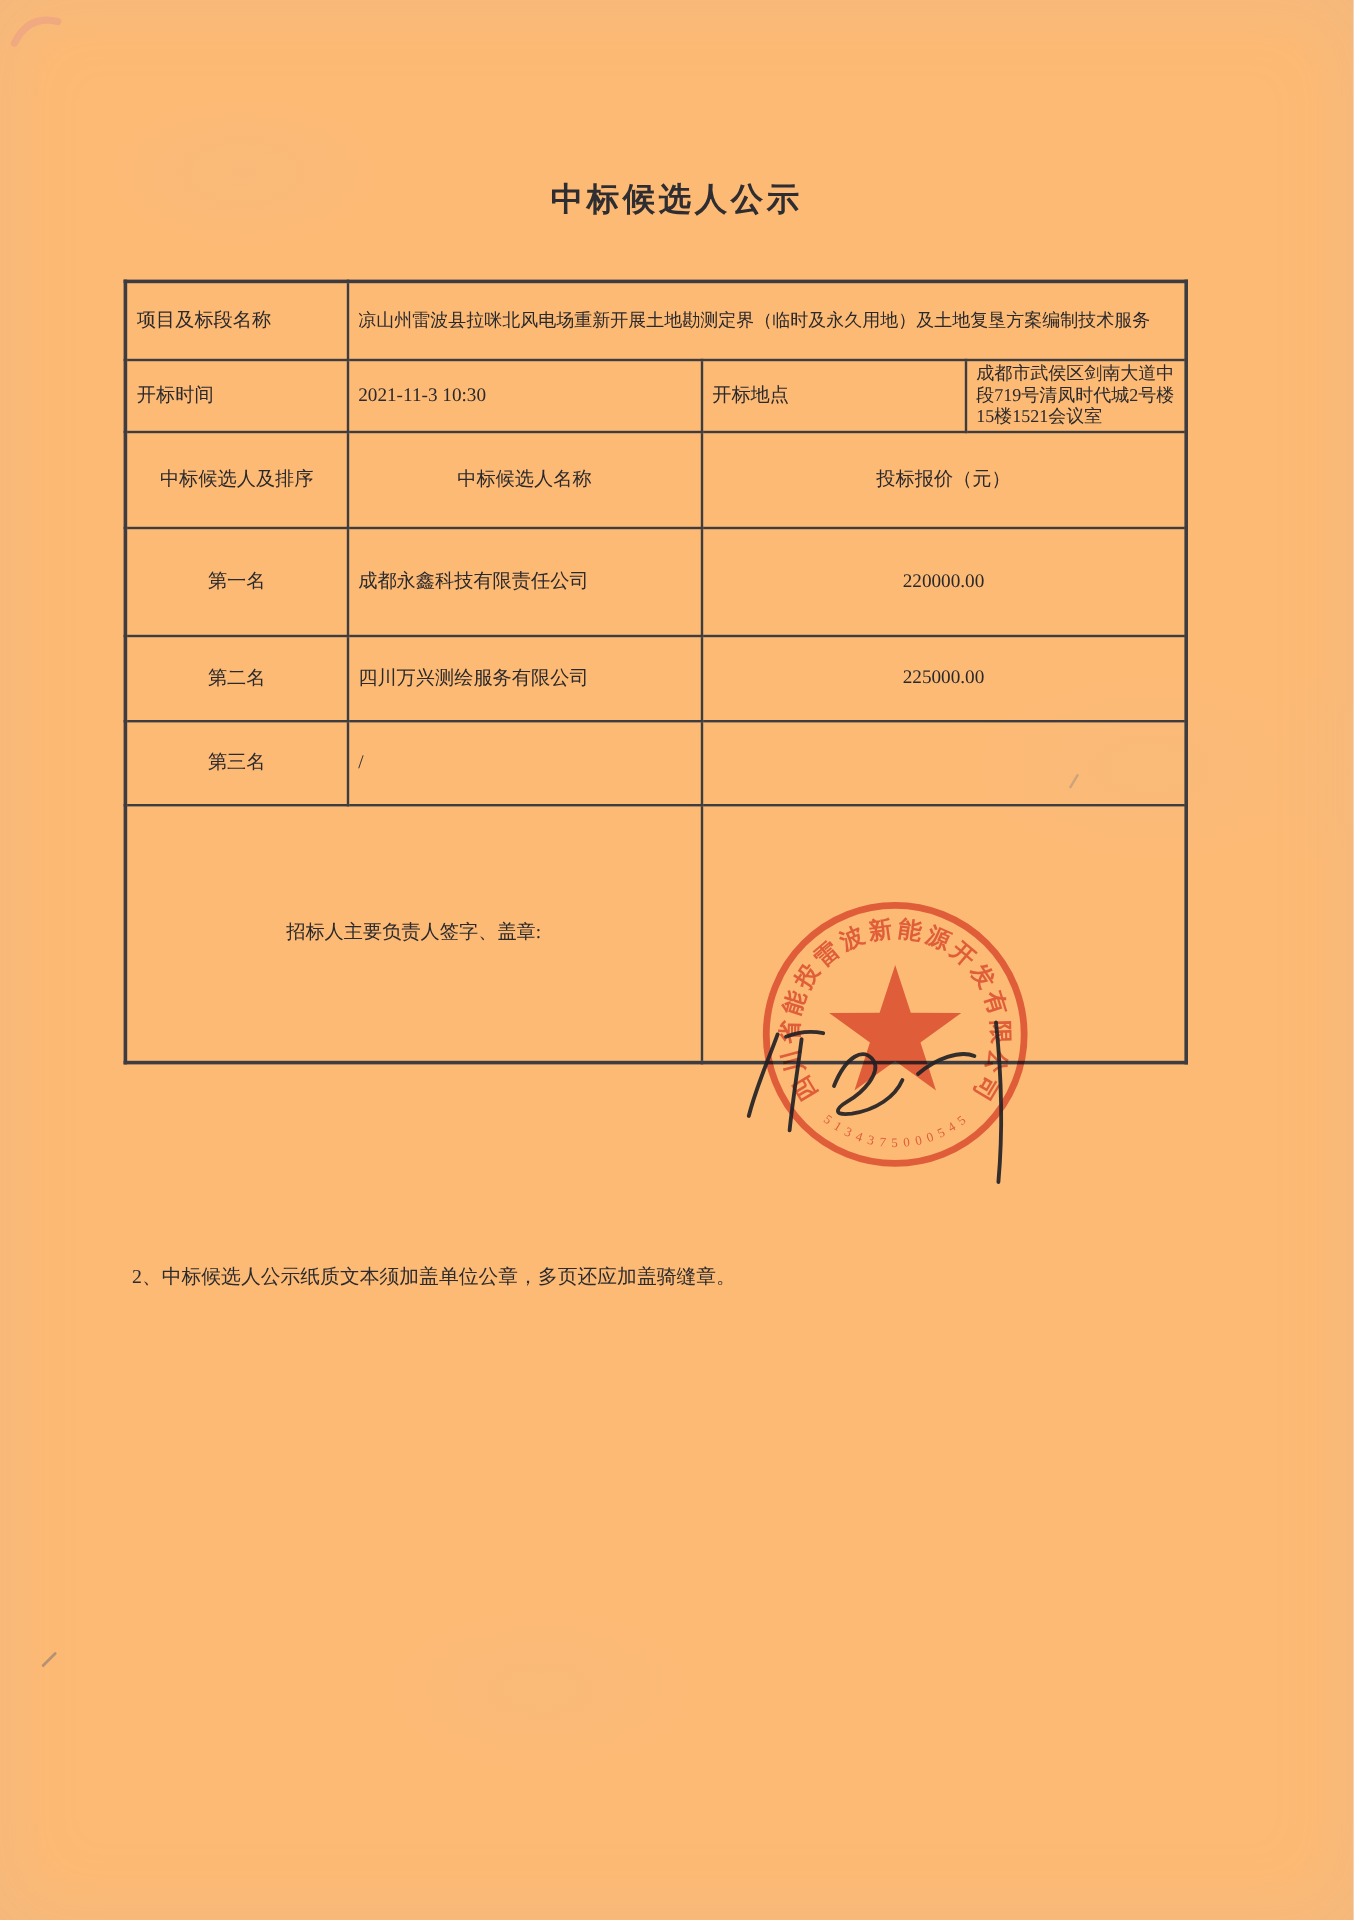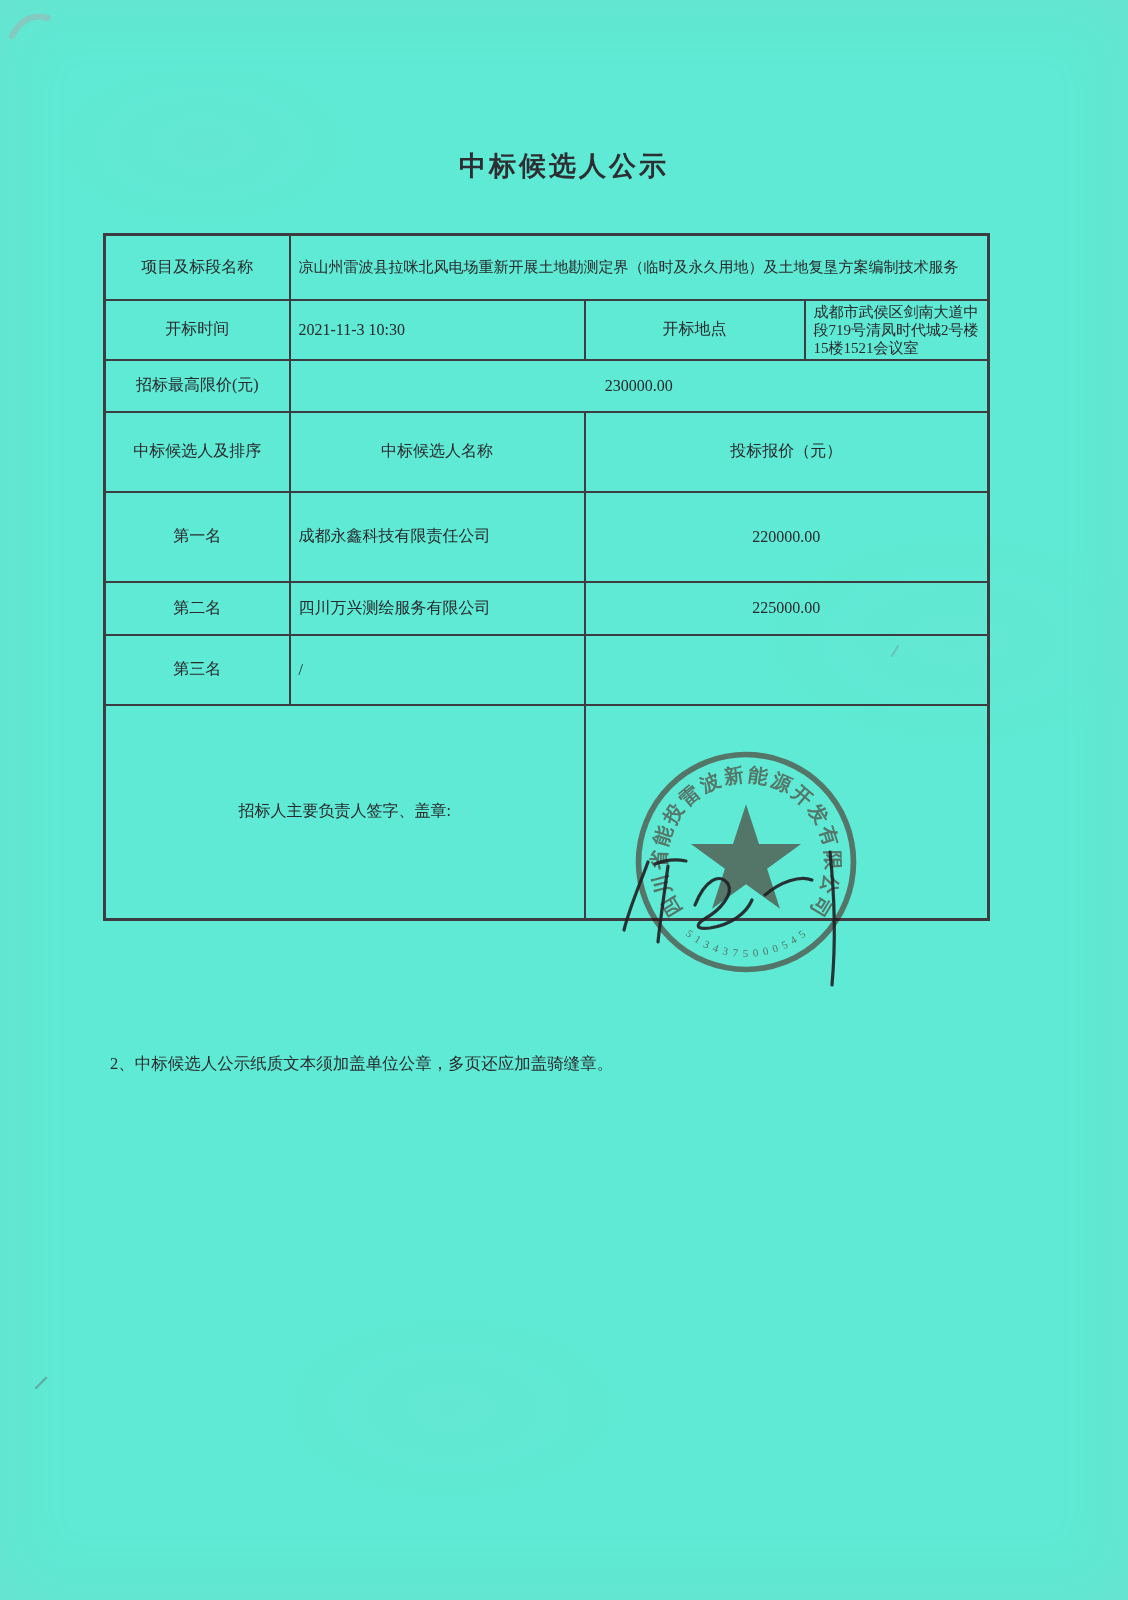--- a/index.html
+++ b/index.html
@@ -1,18 +1,18 @@
 <!DOCTYPE html>
 <html style="--stamp-color: #dd6f6b;"><head>
 <meta charset="utf-8">
 <style>
   html,body{margin:0;padding:0;background:#e9e8ec;}
   .page{
     position:relative;width:1128px;height:1600px;margin:0 auto;
-    background:#5eead4;
+    background:#fdba74;
     box-shadow:inset 0 0 70px rgba(175,175,190,.14);
     font-family:"Liberation Serif","DejaVu Serif",serif;
     color:#2a292d;overflow:hidden;
   }
   
   .page::before{
     content:"";position:absolute;inset:0;pointer-events:none;
     background:
       radial-gradient(ellipse 220px 120px at 18% 9%, rgba(190,185,200,.06), transparent 70%),
       radial-gradient(ellipse 300px 160px at 85% 40%, rgba(190,185,200,.05), transparent 70%),
@@ -27,21 +27,21 @@
     position:absolute;left:103px;top:233px;width:884px;
     border-collapse:collapse;table-layout:fixed;
     font-size:16px;color:#2a292d;
   }
   table.doc td{
     border:2px solid #3d3c40;
     padding:2px 8px;vertical-align:middle;
     overflow:hidden;
   }
   table.doc{border:3px solid #3d3c40;}
-  td.lbl{text-align:center;padding-left:10px;}
+  td.lbl{text-align:left;padding-left:10px;}
   td.ctr{text-align:center;}
   td.small{font-size:15px;letter-spacing:0;padding-left:8px;padding-right:4px;margin-left:17px;}
   td.addr{font-size:15px;line-height:18px;padding:2px 4px;}
   td.phlbl{font-size:15.5px;padding-left:6px;padding-right:2px;}
   
   .stamp{
     position:absolute;left:622px;top:738px;width:248px;height:248px;
     mix-blend-mode:multiply;opacity:.88;pointer-events:none;
   }
   .stamp circle{fill:none;stroke:var(--stamp-color,#dd6f6b);stroke-width:5.5;}
@@ -80,35 +80,31 @@
         <tr style="height:65px">
       <td class="lbl">项目及标段名称</td>
       <td colspan="3" class="small">凉山州雷波县拉咪北风电场重新开展土地勘测定界（临时及永久用地）及土地复垦方案编制技术服务</td>
     </tr>
     <tr style="height:53px">
       <td class="lbl">开标时间</td>
       <td>2021-11-3 10:30</td>
       <td class="lbl">开标地点</td>
       <td class="addr">成都市武侯区剑南大道中段719号清凤时代城2号楼15楼1521会议室</td>
     </tr>
-    <tr style="height:52px">
-      <td class="lbl">招标最高限价(元)</td>
-      <td colspan="3" class="ctr">230000.00</td>
-    </tr>
     <tr style="height:80px">
       <td class="ctr">中标候选人及排序</td>
       <td class="ctr">中标候选人名称</td>
       <td colspan="2" class="ctr">投标报价（元）</td>
     </tr>
     <tr style="height:90px">
       <td class="ctr">第一名</td>
       <td>成都永鑫科技有限责任公司</td>
       <td colspan="2" class="ctr">220000.00</td>
     </tr>
-    <tr style="height:53px">
+    <tr style="height:71px">
       <td class="ctr">第二名</td>
       <td>四川万兴测绘服务有限公司</td>
       <td colspan="2" class="ctr">225000.00</td>
     </tr>
     <tr style="height:70px">
       <td class="ctr">第三名</td>
       <td>/</td>
       <td colspan="2" class="ctr"></td>
     </tr>
     <tr style="height:215px">

